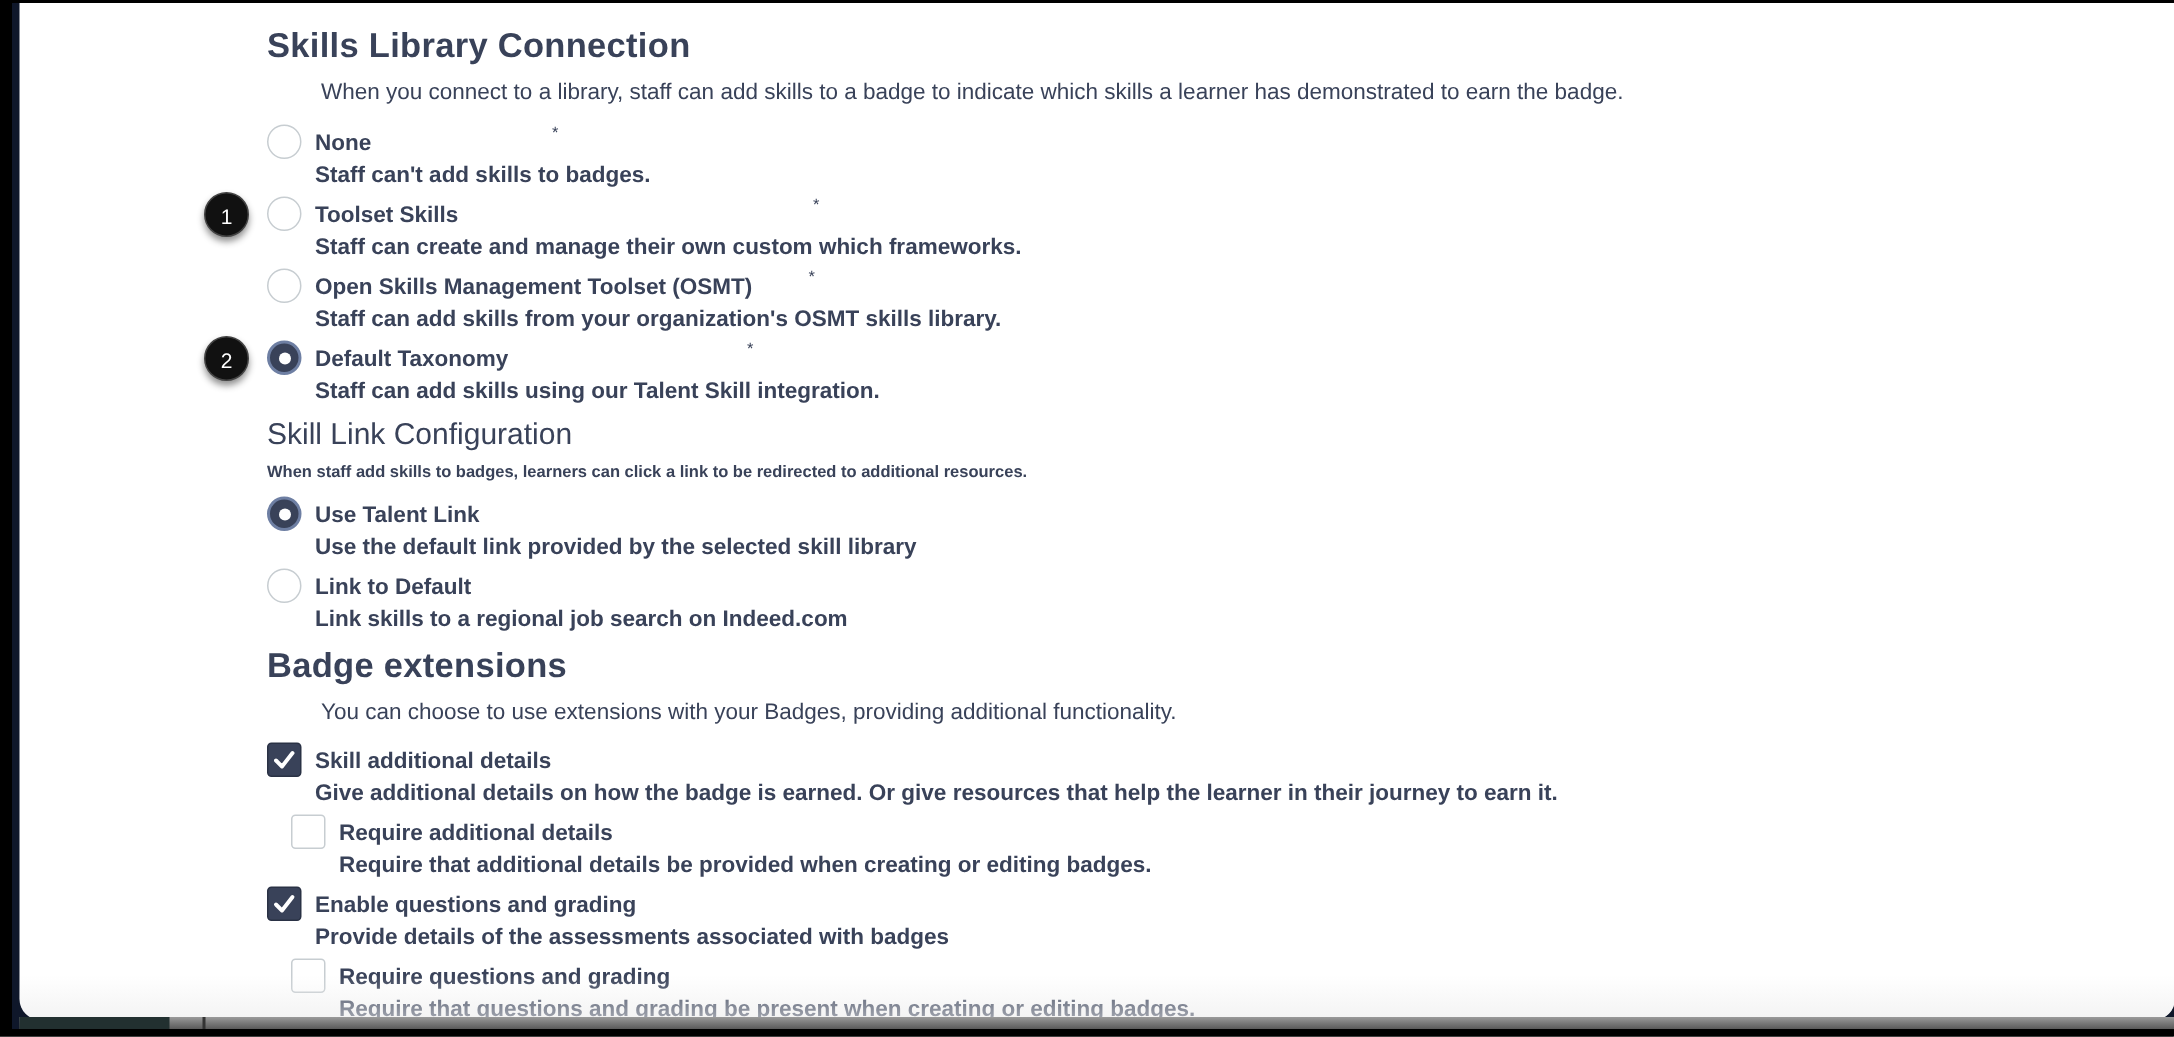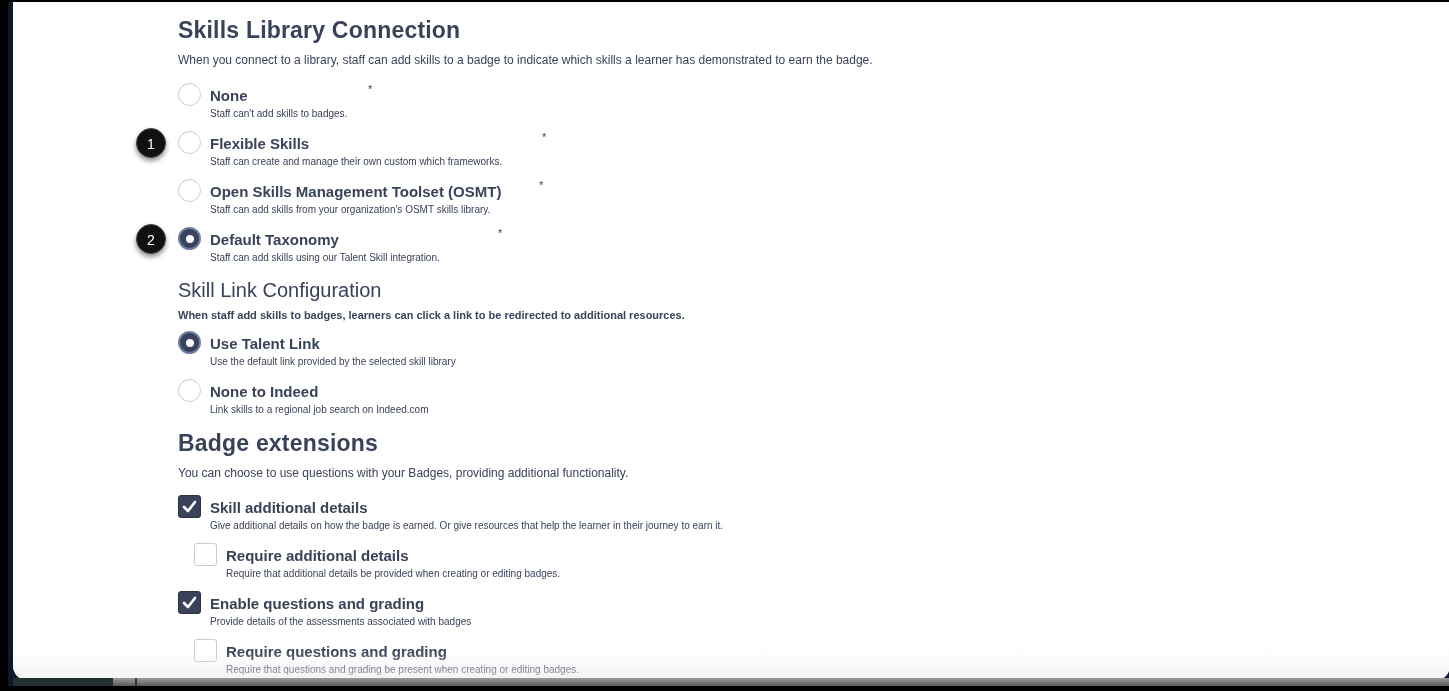--- a/index.html
+++ b/index.html
@@ -18,27 +18,27 @@
       background: linear-gradient(#9a9a9a, #5a5a5a);
     }
     .bottom-strip .dark { position:absolute; left:0; top:0; width:100px; height:8px; background:#223030; }
     .bottom-strip .sep { position:absolute; left:122px; top:0; width:2px; height:8px; background:#333; }
     .bottom-fade {
       position:absolute; left:0; bottom:0; width:100%; height:30px;
       background: linear-gradient(rgba(255,255,255,0), rgba(235,235,235,0.6));
     }
     .content { position: absolute; left: 160px; top: 0; width: 1200px; }
     .h1 { position:absolute; font-size: 23px; font-weight: bold; color: #394259; letter-spacing: 0.2px; }
-    .desc-lg { position:absolute; font-size: 12px; color: #394259; }
+    .desc-lg { position:absolute; font-size: 15px; color: #394259; margin-left: 36px; }
     .h3 { position:absolute; font-size: 20px; font-weight: normal; color: #394259; }
     .desc-sm { position:absolute; font-size: 11px; color: #394259; font-weight: bold; }
 
     .opt { position:absolute; }
     .opt .label { position:absolute; left: 32px; top: 0; font-size: 15px; font-weight: bold; color: #394259; white-space: nowrap; }
-    .opt .sub { position:absolute; left: 32px; top: 21px; font-size: 10px; color: #394259; white-space: nowrap; }
+    .opt .sub { position:absolute; left: 32px; top: 21px; font-size: 15px; color: #394259; white-space: nowrap; font-weight: bold; }
     .opt .asterisk { position:absolute; top: -4px; font-size: 11px; color: #394259; }
 
     .radio {
       position:absolute; left: 0; top: -4px; width: 23px; height: 23px; border-radius: 50%;
       border: 1px solid #c7cdd1; background: #fff;
     }
     .radio.checked { background: #394259; border: 2px solid #6e7fa3; box-shadow: 0 0 0 1px #394259 inset; }
     .radio.checked::after {
       content: ""; position:absolute; left: 50%; top: 50%; width: 8px; height: 8px;
       margin-left: -4px; margin-top: -4px; border-radius: 50%; background: #fff;
@@ -68,21 +68,21 @@
 
       <div class="opt" style="left:5px; top:85px;">
         <div class="radio"></div>
         <div class="label">None</div>
         <div class="asterisk" style="left:190px;">*</div>
         <div class="sub">Staff can't add skills to badges.</div>
       </div>
 
       <div class="opt" style="left:5px; top:133px;">
         <div class="radio"></div>
-        <div class="label">Flexible Skills</div>
+        <div class="label">Toolset Skills</div>
         <div class="asterisk" style="left:364px;">*</div>
         <div class="sub">Staff can create and manage their own custom which frameworks.</div>
       </div>
 
       <div class="opt" style="left:5px; top:181px;">
         <div class="radio"></div>
         <div class="label">Open Skills Management Toolset (OSMT)</div>
         <div class="asterisk" style="left:361px;">*</div>
         <div class="sub">Staff can add skills from your organization's OSMT skills library.</div>
       </div>
@@ -98,26 +98,26 @@
       <div class="desc-sm" style="left:5px; top:307px;">When staff add skills to badges, learners can click a link to be redirected to additional resources.</div>
 
       <div class="opt" style="left:5px; top:333px;">
         <div class="radio checked"></div>
         <div class="label">Use Talent Link</div>
         <div class="sub">Use the default link provided by the selected skill library</div>
       </div>
 
       <div class="opt" style="left:5px; top:381px;">
         <div class="radio"></div>
-        <div class="label">None to Indeed</div>
+        <div class="label">Link to Default</div>
         <div class="sub">Link skills to a regional job search on Indeed.com</div>
       </div>
 
       <div class="h1" style="left:5px; top:428px;">Badge extensions</div>
-      <div class="desc-lg" style="left:5px; top:464px;">You can choose to use questions with your Badges, providing additional functionality.</div>
+      <div class="desc-lg" style="left:5px; top:464px;">You can choose to use extensions with your Badges, providing additional functionality.</div>
 
       <div class="opt" style="left:5px; top:497px;">
         <div class="checkbox checked">
           <svg width="15" height="15" viewBox="0 0 15 15">
               <path d="M2 8 L6 12 L13 3" stroke="#fff" stroke-width="2.6" fill="none" stroke-linecap="round" stroke-linejoin="round"></path>
             </svg>
         </div>
         <div class="label">Skill additional details</div>
         <div class="sub">Give additional details on how the badge is earned. Or give resources that help the learner in their journey to earn it.</div>
       </div>

